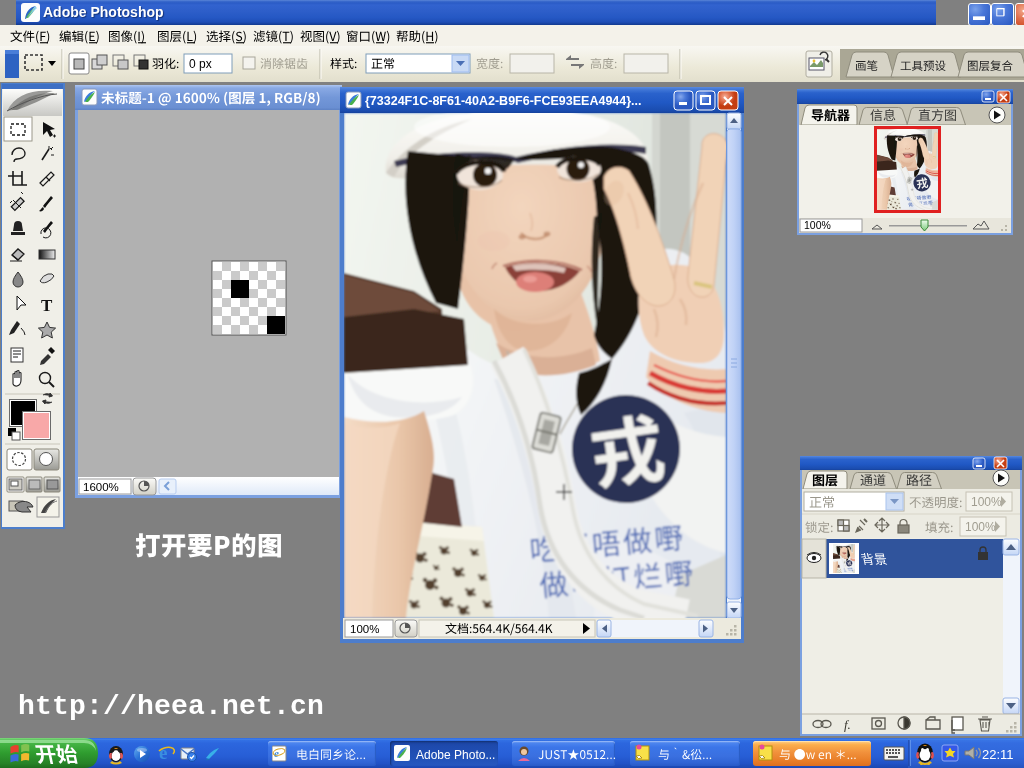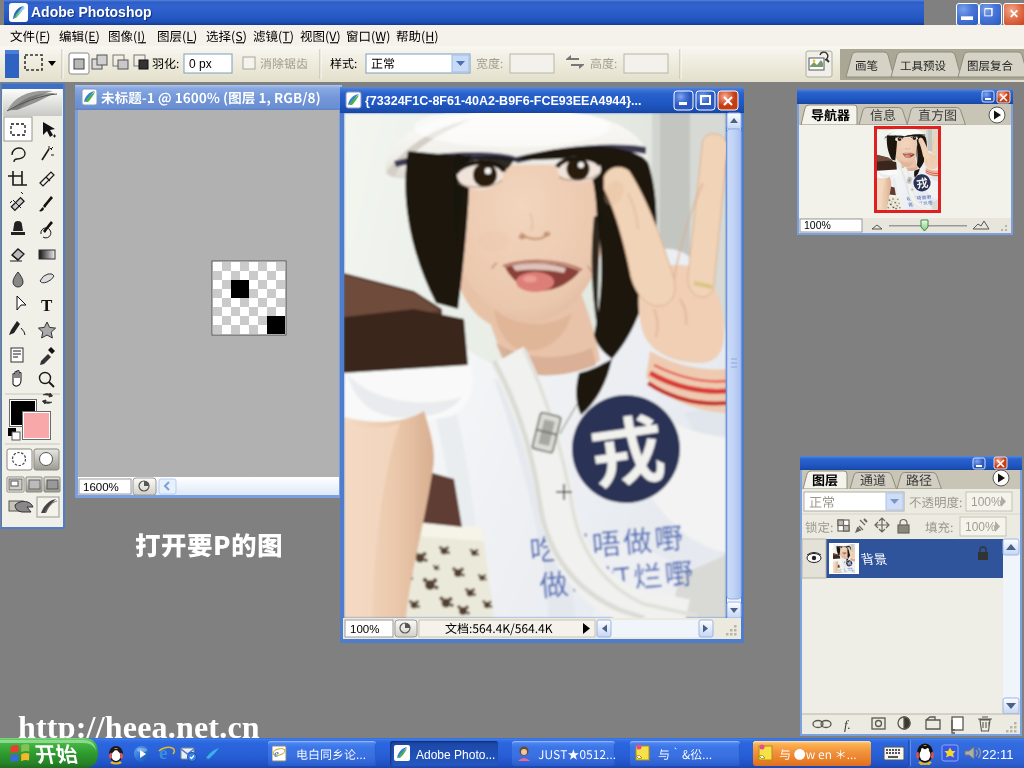--- a/index.html
+++ b/index.html
@@ -1,16 +1,16 @@
 <!DOCTYPE html>
 <html><head><meta charset="utf-8"><style>
 html,body{margin:0;padding:0}
 body{width:1024px;height:768px;overflow:hidden;font-family:"Liberation Sans",sans-serif;position:relative;background:#808080}
 .abs{position:absolute}
-#titlebar{left:4px;top:0;width:920px;height:25px;background:linear-gradient(to bottom,#5a85d7 0%,#3868cb 6%,#2a5bc6 12%,#3263cf 20%,#2d5ec9 45%,#2558c4 70%,#1e4eb7 88%,#16409c 96%,#123a8e 100%)}
+#titlebar{left:16px;top:0;width:920px;height:25px;background:linear-gradient(to bottom,#5a85d7 0%,#3868cb 6%,#2a5bc6 12%,#3263cf 20%,#2d5ec9 45%,#2558c4 70%,#1e4eb7 88%,#16409c 96%,#123a8e 100%)}
 #titlebar .tt{position:absolute;left:27px;top:4px;color:#fff;font-weight:bold;font-size:14px;letter-spacing:0px;text-shadow:1px 1px 1px #12327a}
 .xpbtn{position:absolute;top:3px;width:21px;height:21px;border-radius:3px;border:1px solid #fff}
 .bmin,.bmax{background:radial-gradient(circle at 30% 25%,#7ba2ea 0%,#4a77d8 40%,#2858c0 100%)}
 .bclose{background:radial-gradient(circle at 35% 30%,#f2a88c 0%,#e06f4c 45%,#c83f16 100%)}
 .xpbtn span{position:absolute;color:#fff;font-weight:bold}
 #menubar{left:0;top:25px;width:1024px;height:21px;background:#f4f2ea;border-bottom:1px solid #d8d5c8}
 #optbar{left:0;top:46px;width:1024px;height:36px;background:linear-gradient(#f8f7f2,#ece9d8 60%,#e2dfcd);border-bottom:1px solid #9d9a8d}
 #work{left:0;top:82px;width:1024px;height:656px;background:#808080}
 #taskbar{left:0;top:738px;width:1024px;height:30px;background:linear-gradient(to bottom,#2a66e0 0%,#4080ea 4%,#3270e4 8%,#2c66de 18%,#275ed6 60%,#2152c6 85%,#1b47b0 100%)}
 .tb{position:absolute;top:741px;height:25px;border-radius:3px;color:#fff;font-size:12px;overflow:hidden;white-space:nowrap}
@@ -111,21 +111,21 @@
     <path fill="#222" transform="translate(855 24) scale(0.01150,-0.01150) " d="M92 775V704H910V775ZM257 592V142H739V592ZM321 338H463V206H321ZM530 338H673V206H530ZM321 529H463V398H321ZM530 529H673V398H530ZM90 526V-29H836V-76H911V533H836V41H167V526Z M1058 159 1065 93 1426 124V44C1426 -47 1457 -71 1570 -71C1595 -71 1773 -71 1799 -71C1894 -71 1917 -38 1928 78C1906 83 1876 94 1859 106C1852 14 1844 -4 1795 -4C1756 -4 1604 -4 1574 -4C1512 -4 1501 5 1501 44V131L1944 169L1937 234L1501 197V302L1853 332L1846 394L1501 365V456C1630 470 1753 489 1849 512L1807 573C1646 533 1367 503 1127 488C1134 471 1143 444 1145 426C1235 431 1332 439 1426 448V358L1107 331L1114 268L1426 295V190ZM1184 845C1153 744 1099 645 1036 579C1054 569 1085 549 1100 538C1133 577 1165 626 1194 681H1245C1271 634 1297 577 1308 541L1374 566C1364 597 1343 641 1321 681H1476V745H1224C1236 772 1247 799 1257 827ZM1578 845C1549 746 1495 653 1429 592C1447 582 1479 561 1493 549C1527 584 1560 630 1589 681H1661C1683 643 1706 599 1715 568L1781 592C1773 617 1756 650 1737 681H1935V745H1620C1632 772 1642 799 1651 827Z"></path>
     <path d="M891,31 l6,-22 q1,-3 4,-3 l50,0 q3,0 4,3 l6,22 z" fill="#d6d3c6" stroke="#8f8c7d"></path>
     <path fill="#222" transform="translate(900 24) scale(0.01150,-0.01150) " d="M52 72V-3H951V72H539V650H900V727H104V650H456V72Z M1605 84C1716 32 1832 -32 1902 -81L1962 -25C1887 22 1766 86 1653 137ZM1328 133C1266 79 1141 12 1040 -26C1058 -40 1083 -65 1095 -81C1196 -40 1319 25 1399 88ZM1212 792V209H1052V141H1951V209H1802V792ZM1284 209V300H1727V209ZM1284 586H1727V501H1284ZM1284 644V730H1727V644ZM1284 444H1727V357H1284Z M2670 495V295C2670 192 2647 57 2410 -21C2427 -35 2447 -60 2456 -75C2710 18 2741 168 2741 294V495ZM2725 88C2788 38 2869 -34 2908 -79L2960 -26C2920 17 2837 86 2775 134ZM2088 608C2149 567 2227 512 2282 470H2038V403H2203V10C2203 -3 2199 -6 2184 -7C2170 -7 2124 -7 2072 -6C2083 -27 2093 -57 2096 -78C2165 -78 2210 -77 2238 -65C2267 -53 2275 -32 2275 8V403H2382C2364 349 2344 294 2326 256L2383 241C2410 295 2441 383 2467 460L2420 473L2409 470H2341L2361 496C2338 514 2306 538 2270 562C2329 615 2394 692 2437 764L2391 796L2378 792H2059V725H2328C2297 680 2256 631 2218 598L2129 656ZM2500 628V152H2570V559H2846V154H2919V628H2724L2759 728H2959V796H2464V728H2677C2670 695 2661 659 2652 628Z M3122 776C3175 729 3242 662 3273 619L3324 672C3292 713 3225 778 3171 822ZM3043 526V454H3184V95C3184 49 3153 16 3134 4C3148 -11 3168 -42 3175 -60C3190 -40 3217 -20 3395 112C3386 127 3374 155 3368 175L3257 94V526ZM3491 804V693C3491 619 3469 536 3337 476C3351 464 3377 435 3386 420C3530 489 3562 597 3562 691V734H3739V573C3739 497 3753 469 3823 469C3834 469 3883 469 3898 469C3918 469 3939 470 3951 474C3948 491 3946 520 3944 539C3932 536 3911 534 3897 534C3884 534 3839 534 3828 534C3812 534 3810 543 3810 572V804ZM3805 328C3769 248 3715 182 3649 129C3582 184 3529 251 3493 328ZM3384 398V328H3436L3422 323C3462 231 3519 151 3590 86C3515 38 3429 5 3341 -15C3355 -31 3371 -61 3377 -80C3474 -54 3566 -16 3647 39C3723 -17 3814 -58 3917 -83C3926 -62 3947 -32 3963 -16C3867 4 3781 39 3708 86C3793 160 3861 256 3901 381L3855 401L3842 398Z"></path>
     <path d="M958,31 l6,-22 q1,-3 4,-3 l50,0 q3,0 4,3 l6,22 z" fill="#d6d3c6" stroke="#8f8c7d"></path>
     <path fill="#222" transform="translate(967 24) scale(0.01150,-0.01150) " d="M375 279C455 262 557 227 613 199L644 250C588 276 487 309 407 325ZM275 152C413 135 586 95 682 61L715 117C618 149 445 188 310 203ZM84 796V-80H156V-38H842V-80H917V796ZM156 29V728H842V29ZM414 708C364 626 278 548 192 497C208 487 234 464 245 452C275 472 306 496 337 523C367 491 404 461 444 434C359 394 263 364 174 346C187 332 203 303 210 285C308 308 413 345 508 396C591 351 686 317 781 296C790 314 809 340 823 353C735 369 647 396 569 432C644 481 707 538 749 606L706 631L695 628H436C451 647 465 666 477 686ZM378 563 385 570H644C608 531 560 496 506 465C455 494 411 527 378 563Z M1304 456V389H1873V456ZM1209 727H1811V607H1209ZM1133 792V499C1133 340 1124 117 1031 -40C1050 -47 1083 -66 1098 -78C1195 86 1209 331 1209 499V542H1886V792ZM1288 -64C1319 -52 1367 -48 1803 -19C1818 -45 1832 -70 1842 -89L1911 -55C1877 6 1806 112 1751 189L1686 162C1712 126 1740 83 1766 41L1380 18C1433 74 1487 145 1533 218H1943V284H1239V218H1438C1394 142 1338 72 1320 52C1298 27 1278 9 1261 6C1270 -13 1283 -49 1288 -64Z M2288 442H2753V374H2288ZM2288 559H2753V493H2288ZM2213 614V319H2325C2268 243 2180 173 2093 127C2109 115 2135 90 2147 78C2187 102 2229 132 2269 166C2311 123 2362 85 2422 54C2301 18 2165 -3 2033 -13C2045 -30 2058 -61 2062 -80C2214 -65 2372 -36 2508 15C2628 -32 2769 -60 2920 -72C2930 -53 2947 -23 2963 -6C2830 2 2705 21 2596 52C2688 97 2766 155 2818 228L2771 259L2759 255H2358C2375 275 2391 296 2405 317L2399 319H2831V614ZM2267 840C2220 741 2134 649 2048 590C2063 576 2086 545 2096 530C2148 570 2201 622 2246 680H2902V743H2292C2308 768 2323 793 2335 819ZM2700 197C2650 151 2583 113 2505 83C2430 113 2367 151 2320 197Z M3517 843C3415 688 3230 554 3040 479C3061 462 3082 433 3094 413C3146 436 3198 463 3248 494V444H3753V511C3805 478 3859 449 3916 422C3927 446 3950 473 3969 490C3810 557 3668 640 3551 764L3583 809ZM3277 513C3362 569 3441 636 3506 710C3582 630 3662 567 3749 513ZM3196 324V-78H3272V-22H3738V-74H3817V324ZM3272 48V256H3738V48Z"></path>
   </svg>
 <div class="abs" id="work"></div>
 <svg class="abs" style="left:0;top:82px" width="1024" height="656" viewBox="0 0 1024 656">
     <path fill="#fff" transform="translate(135 473) scale(0.02550,-0.02550) " d="M159 855V671H41V534H159V385L30 359L68 214L159 236V66C159 52 154 47 140 47C127 47 85 47 50 49C68 11 87 -50 91 -88C165 -88 217 -84 256 -61C295 -39 307 -3 307 65V272L425 302L407 441L307 418V534H406V671H307V855ZM428 784V638H665V90C665 72 657 66 637 66C616 66 540 65 484 70C507 29 535 -44 542 -89C635 -89 704 -86 755 -60C806 -35 823 8 823 87V638H973V784Z M1632 664V442H1431V463V664ZM1062 442V303H1268C1246 195 1191 90 1056 9C1093 -15 1149 -67 1175 -100C1343 6 1402 155 1422 303H1632V-96H1785V303H1981V442H1785V664H1953V801H1093V664H1281V464V442Z M2650 201C2632 176 2611 154 2587 136L2436 173L2456 201ZM2139 659V364H2386L2365 325H2079V201H2284C2257 165 2230 131 2205 103C2270 88 2335 73 2398 56C2316 38 2217 30 2100 26C2122 -5 2144 -56 2154 -98C2347 -82 2495 -58 2607 -3C2707 -34 2795 -64 2862 -91L2976 23C2911 45 2830 69 2740 95C2768 125 2792 160 2813 201H3002V325H2533L2547 351L2491 364H2952V659H2713V699H2978V824H2095V699H2353V659ZM2490 699H2576V659H2490ZM2275 546H2353V476H2275ZM2490 546H2576V476H2490ZM2713 546H2807V476H2713Z M3146 0H3325V247H3412C3570 247 3706 325 3706 502C3706 686 3571 745 3408 745H3146ZM3325 388V603H3398C3484 603 3532 577 3532 502C3532 429 3490 388 3403 388Z M4294 397C4339 323 4399 225 4425 164L4548 239C4518 298 4453 393 4408 461ZM4345 852C4319 748 4276 640 4226 559V692H4078C4094 734 4111 784 4128 833L3969 855C3966 806 3957 743 3947 692H3833V-64H3964V7H4226V483C4256 462 4290 438 4308 421C4337 462 4366 513 4393 570H4583C4575 240 4563 93 4534 62C4521 48 4510 44 4490 44C4463 44 4403 44 4339 50C4365 10 4385 -52 4387 -91C4447 -93 4509 -94 4549 -87C4593 -79 4624 -67 4655 -23C4697 32 4707 194 4719 639C4720 656 4720 702 4720 702H4447C4461 741 4474 780 4485 819ZM3964 566H4095V431H3964ZM3964 134V306H4095V134Z M4852 820V-96H4991V-63H5578V-96H5724V820ZM5048 132C5156 120 5285 93 5384 64H4991V334C5006 308 5021 279 5028 258C5073 269 5118 282 5162 298L5135 261C5221 243 5330 207 5391 178L5450 266C5398 288 5318 313 5243 330L5292 353C5366 318 5447 290 5529 272C5540 293 5559 321 5578 345V64H5476L5523 140C5417 175 5250 211 5113 225ZM4991 531V690H5177C5131 630 5061 571 4991 531ZM4991 512C5018 490 5053 456 5071 437L5115 468C5130 455 5147 442 5164 429C5109 410 5050 393 4991 381ZM5238 690H5578V385C5523 395 5468 409 5416 427C5481 472 5536 525 5576 585L5495 632L5475 627H5277L5306 666ZM5285 481C5260 494 5238 508 5217 522H5356C5335 508 5311 494 5285 481Z"></path>
   </svg>
-<div class="abs" style="left:18px;top:709px;color:#fff;font-weight:bold;font-size:32px;letter-spacing:0.2px;font-family:Liberation Serif, serif">http://heea.net.cn</div>
+<div class="abs" style="left:18px;top:691px;color:#fff;font-weight:bold;font-size:28px;letter-spacing:0.2px;font-family:Liberation Mono, monospace">http://heea.net.cn</div>
 <svg class="abs" style="left:1px;top:83px" width="64" height="446" viewBox="0 0 64 446">
     <rect x="0" y="0" width="63" height="445" fill="#f0efe8" stroke="#4c7ecb" stroke-width="2"></rect>
     <rect x="1" y="1" width="61" height="5" fill="#3d6fc4"></rect>
     <rect x="2" y="6" width="59" height="27" fill="url(#fgrad)"></rect>
     <defs>
       <linearGradient id="fgrad" x1="0" y1="0" x2="0" y2="1">
         <stop offset="0" stop-color="#fdfdfb"></stop>
         <stop offset="1" stop-color="#c8c8c4"></stop>
       </linearGradient>
     </defs>

